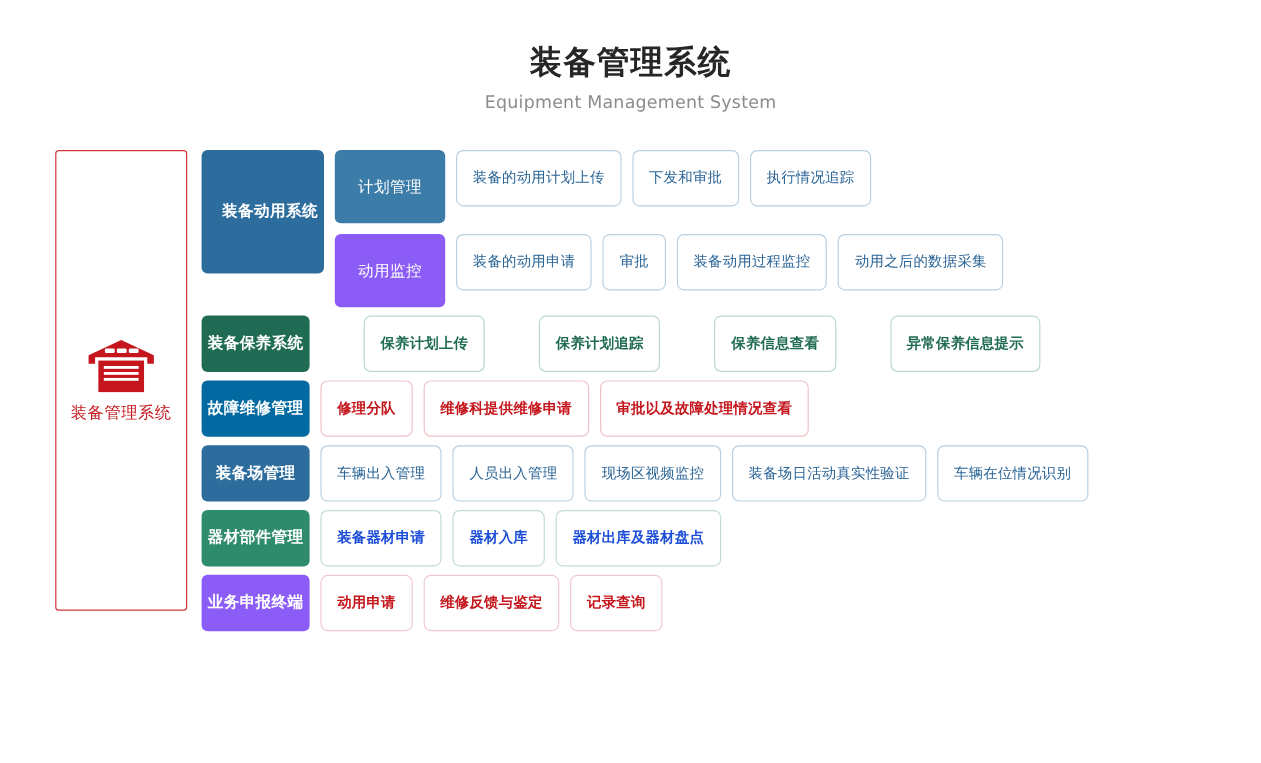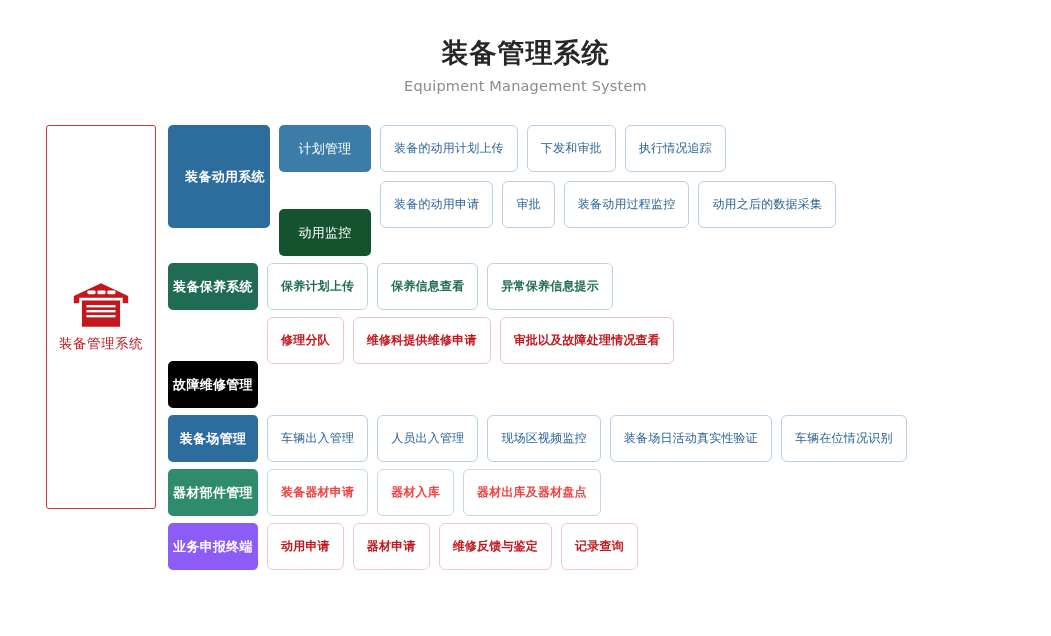--- a/index.html
+++ b/index.html
@@ -118,21 +118,21 @@
   .subrow {
     display: flex;
     align-items: stretch;
     gap: 9px;
   }
 
   
   .mid-block {
     width: 92px;
     flex: 0 0 92px;
-    height: 47px;
+    height: 61px;
     border-radius: 5px;
     color: #ffffff;
     font-size: 13px;
     font-weight: normal;
     display: flex;
     align-items: center;
     justify-content: center;
     text-align: center;
     letter-spacing: 0.3px;
   }
@@ -152,24 +152,24 @@
     font-size: 12px;
     color: #2a6496;
     padding: 0 13px;
     white-space: nowrap;
     letter-spacing: 0.2px;
     flex: 0 0 auto;
   }
 
   
   .theme-blue .leaf    { border-color: #b9d1e2; color: #2a6496; }
-  .theme-green .leaf   { border-color: #bcd8cd; color: #1f6b54; font-weight: bold; }
+  .theme-green .leaf   { border-color: #bcd8cd; color: #1f6b54; font-weight: bold; margin-left: 36px; }
   .theme-red .leaf     { border-color: #eec3c6; color: #c4161c; font-weight: bold; }
 
-  .theme-green2 .leaf  { border-color: #c2ddd1; color: #ef4444; font-weight: bold; }
+  .theme-green2 .leaf  { border-color: #c2ddd1; color: #1d4ed8; font-weight: bold; }
   .theme-red2 .leaf    { border-color: #f0cace; color: #c4161c; font-weight: bold; }
 </style>
 </head>
 <body>
 
 <div class="header">
   <div class="header-title">装备管理系统</div>
   <div class="header-subtitle">Equipment Management System</div>
 </div>
 
@@ -197,36 +197,37 @@
         <div class="row theme-blue">
           <div class="cat-block tall" style="background: rgb(44, 109, 158); padding-left: 12px;">装备动用系统</div>
           <div class="subrows">
             <div class="subrow">
               <div class="mid-block" style="background: rgb(59, 124, 168);">计划管理</div>
               <div class="leaf">装备的动用计划上传</div>
               <div class="leaf">下发和审批</div>
               <div class="leaf">执行情况追踪</div>
             </div>
             <div class="subrow">
-              <div class="mid-block" style="background: #14532d; margin-top: 28px;">动用监控</div>
+              <div class="mid-block" style="background: #8b5cf6;">动用监控</div>
               <div class="leaf">装备的动用申请</div>
               <div class="leaf">审批</div>
               <div class="leaf">装备动用过程监控</div>
               <div class="leaf">动用之后的数据采集</div>
             </div>
           </div>
         </div>
         <div class="row theme-green">
           <div class="cat-block std" style="background: rgb(31, 107, 84);">装备保养系统</div>
           <div class="leaf">保养计划上传</div>
+          <div class="leaf">保养计划追踪</div>
           <div class="leaf">保养信息查看</div>
           <div class="leaf">异常保养信息提示</div>
         </div>
         <div class="row theme-red">
-          <div class="cat-block std" style="background: #000000; margin-top: 44px;">故障维修管理</div>
+          <div class="cat-block std" style="background: #0369a1;">故障维修管理</div>
           <div class="leaf">修理分队</div>
           <div class="leaf">维修科提供维修申请</div>
           <div class="leaf">审批以及故障处理情况查看</div>
         </div>
         <div class="row theme-blue">
           <div class="cat-block std" style="background: rgb(44, 109, 158);">装备场管理</div>
           <div class="leaf">车辆出入管理</div>
           <div class="leaf">人员出入管理</div>
           <div class="leaf">现场区视频监控</div>
           <div class="leaf">装备场日活动真实性验证</div>
@@ -234,20 +235,19 @@
         </div>
         <div class="row theme-green2">
           <div class="cat-block std" style="background: rgb(46, 139, 107);">器材部件管理</div>
           <div class="leaf">装备器材申请</div>
           <div class="leaf">器材入库</div>
           <div class="leaf">器材出库及器材盘点</div>
         </div>
         <div class="row theme-red2">
           <div class="cat-block std" style="background: #8b5cf6;">业务申报终端</div>
           <div class="leaf">动用申请</div>
-          <div class="leaf">器材申请</div>
           <div class="leaf">维修反馈与鉴定</div>
           <div class="leaf">记录查询</div>
         </div>
       </div>
 
   </div>
 </div>
 
 </body></html>

